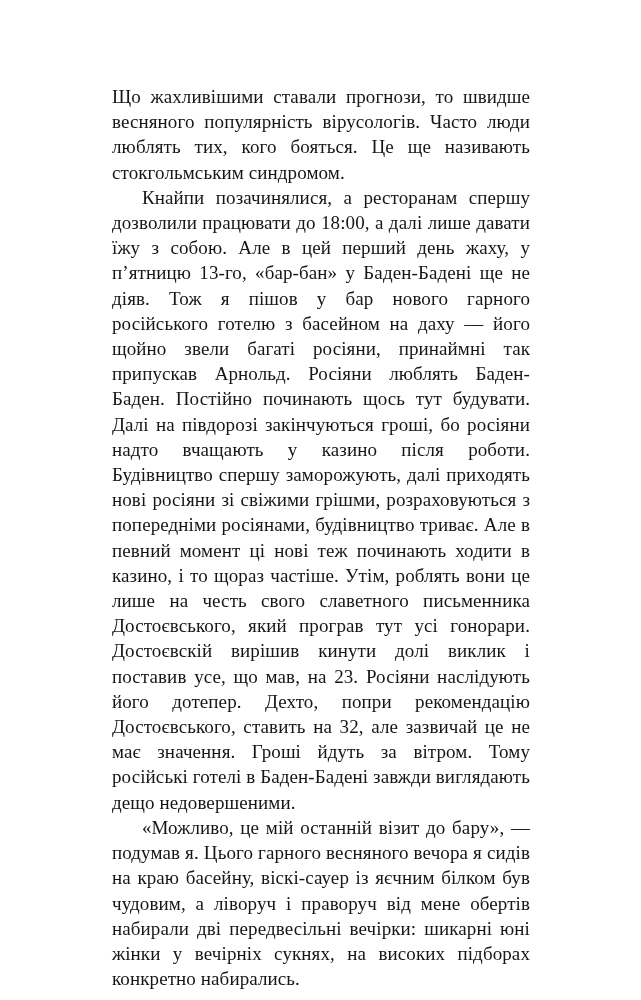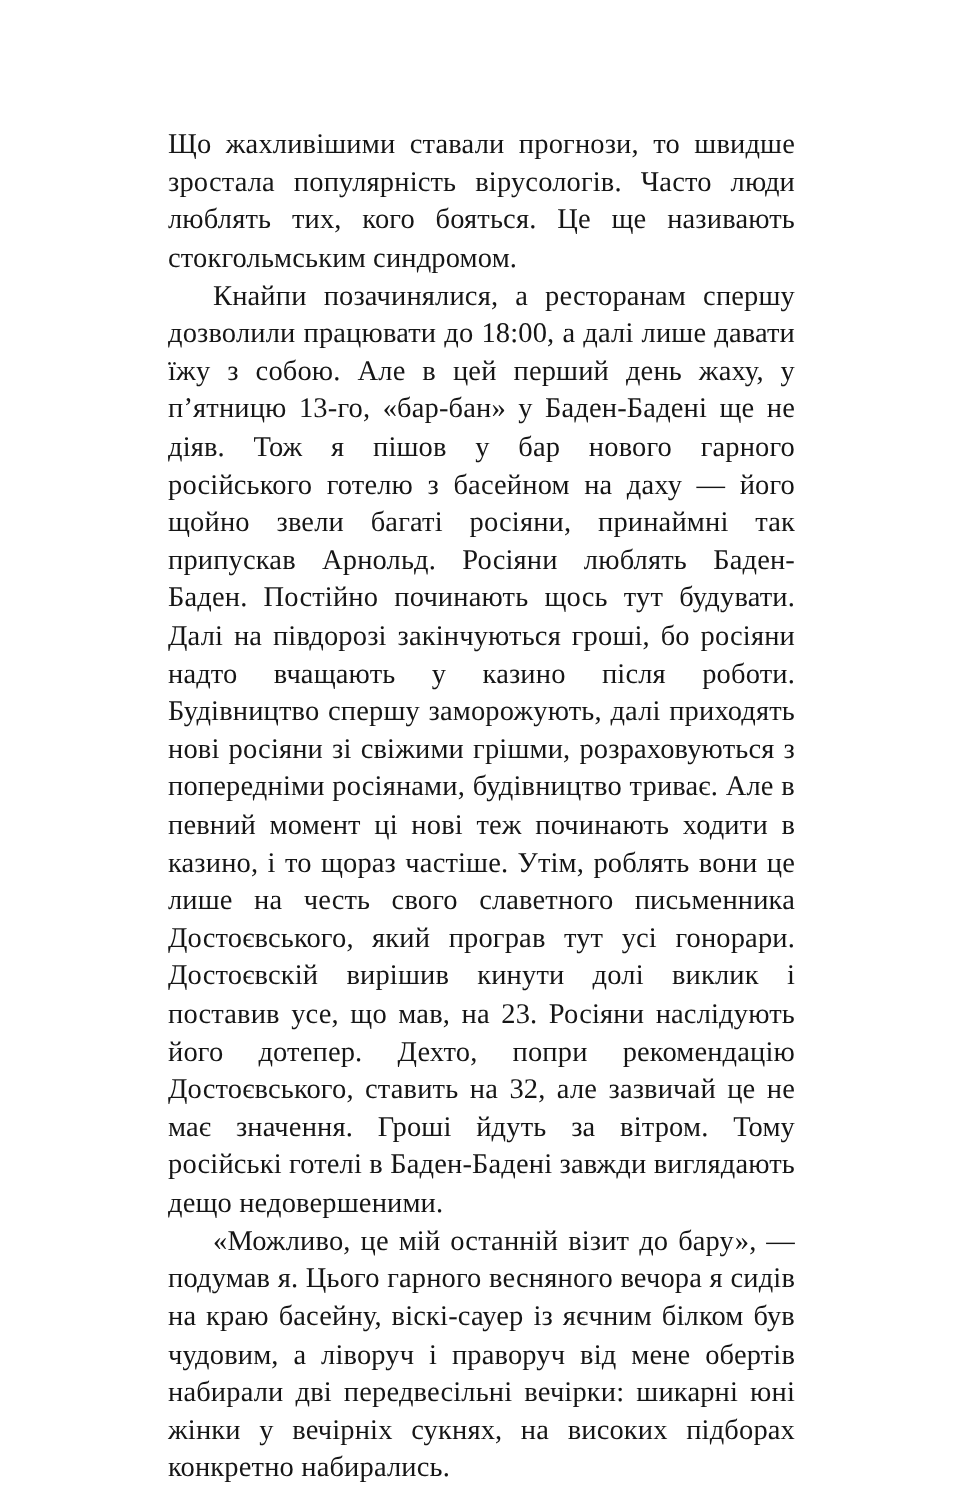--- a/index.html
+++ b/index.html
@@ -48,17 +48,17 @@
       color: #1d1d1d;
       font-size: 17px;
       line-height: 20px;
     }
   </style>
 </head>
 <body>
 
 <div class="page">
   <div class="text-block">
-    <p class="para first">Що жахливішими ставали прогнози, то швидше зростала популярність вірусологів. Часто люди люблять тих, кого бояться. Це ще називають стокгольмським синдромом.</p>
+    <p class="para first">Що жахливішими ставали прогнози, то швидше весняного популярність вірусологів. Часто люди люблять тих, кого бояться. Це ще називають стокгольмським синдромом.</p>
     <p class="para">Кнайпи позачинялися, а ресторанам спершу дозволили працювати до 18:00, а далі лише давати їжу з собою. Але в цей перший день жаху, у п’ятницю 13-го, «бар-бан» у Баден-Бадені ще не діяв. Тож я пішов у бар нового гарного російського готелю з басейном на даху — його щойно звели багаті росіяни, принаймні так припускав Арнольд. Росіяни люблять Баден-Баден. Постійно починають щось тут будувати. Далі на півдорозі закінчуються гроші, бо росіяни надто вчащають у казино після роботи. Будівництво спершу заморожують, далі приходять нові росіяни зі свіжими грішми, розраховуються з попередніми росіянами, будівництво триває. Але в певний момент ці нові теж починають ходити в казино, і то щораз частіше. Утім, роблять вони це лише на честь свого славетного письменника Достоєвського, який програв тут усі гонорари. Достоєвскій вирішив кинути долі виклик і поставив усе, що мав, на 23. Росіяни наслідують його дотепер. Дехто, попри рекомендацію Достоєвського, ставить на 32, але зазвичай це не має значення. Гроші йдуть за вітром. Тому російські готелі в Баден-Бадені завжди виглядають дещо недовершеними.</p>
     <p class="para">«Можливо, це мій останній візит до бару», — подумав я. Цього гарного весняного вечора я сидів на краю басейну, віскі-сауер із яєчним білком був чудовим, а ліворуч і праворуч від мене обертів набирали дві передвесільні вечірки: шикарні юні жінки у вечірніх сукнях, на високих підборах конкретно набирались.</p>
   </div>
 </div>
 
 </body></html>

